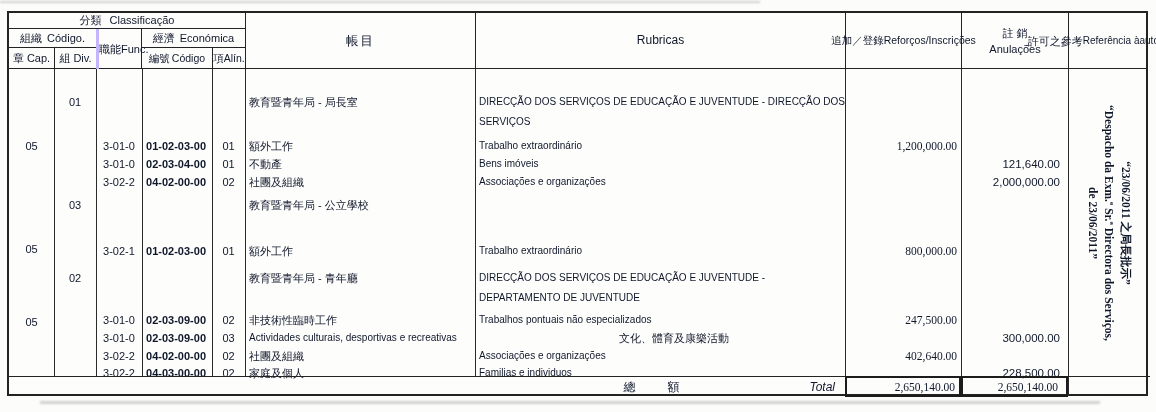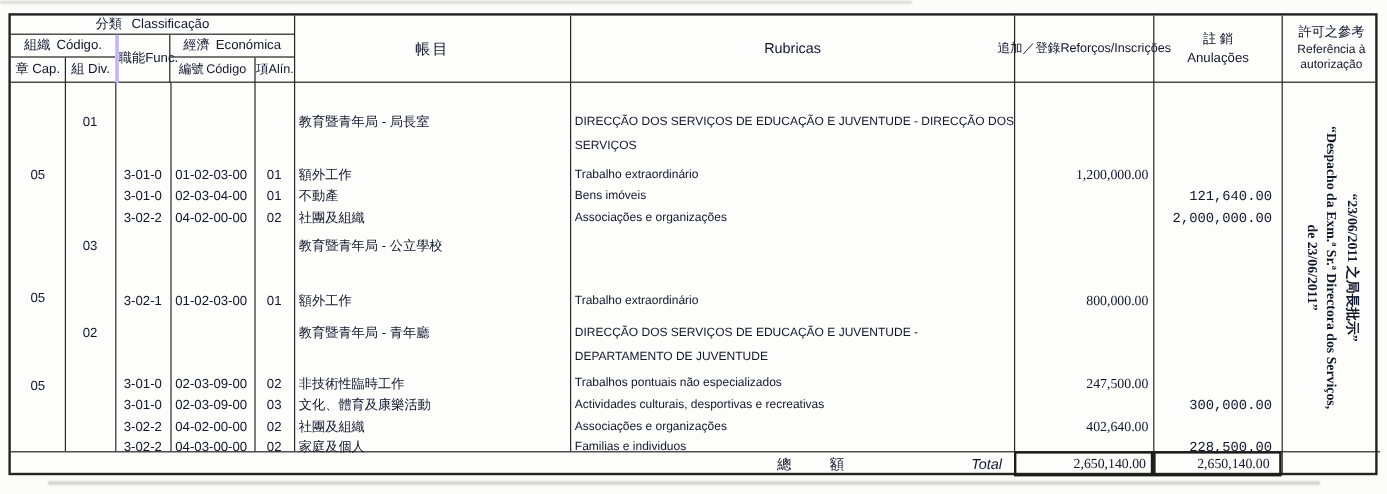--- a/index.html
+++ b/index.html
@@ -18,45 +18,45 @@
   .h-func {left:87px;top:16px;width:46px;height:40px;border-left:3px solid #c4b5fd;border-right:1px solid #232323;justify-content:flex-start;padding-top:1px;}
   .h-econ {left:133px;top:16px;width:103px;height:19px;border-bottom:1px solid #232323;gap:5px;}
   .h-cap  {left:0;top:35px;width:45px;height:21px;gap:3px;}
   .h-div  {left:45px;top:35px;width:42px;height:21px;border-left:1px solid #232323;gap:3px;}
   .h-cod  {left:133px;top:35px;width:70px;height:21px;gap:2px;font-size:10.5px;}
   .h-alin {left:203px;top:35px;width:33px;height:21px;border-left:1px solid #232323;font-size:10.5px;}
   .h-conta{left:236px;top:0;width:230px;height:56px;border-left:1px solid #232323;font-size:12.5px;letter-spacing:2px;}
   .h-rub  {left:466px;top:0;width:370px;height:56px;border-left:1px solid #232323;font-size:12px;}
   .h-refor{left:836px;top:0;width:116px;height:56px;border-left:1px solid #232323;font-size:10.5px;line-height:1.5;}
   .h-anul {left:952px;top:0;width:107px;height:56px;border-left:1px solid #232323;flex-direction:column;font-size:11px;line-height:1.5;}
-  .h-aut  {left:1059px;top:0;width:82px;height:56px;border-left:1px solid #232323;flex-direction:column;font-size:10px;line-height:1.35;}
+  .h-aut  {left:1059px;top:0;width:82px;height:56px;border-left:1px solid #232323;flex-direction:row;font-size:10px;line-height:1.35;}
   .h-aut .zh{font-size:11px;}
 
   .tbody{position:absolute;left:0;top:56px;width:1141px;height:327px;}
   .vl{position:absolute;top:0;width:1px;background:#2a2a2a;}
   .vl.short{height:307px;} .vl.full{height:327px;}
 
   .brow{position:absolute;left:0;width:1059px;display:flex;align-items:flex-start;font-size:11px;}
   .cell{box-sizing:border-box;flex:none;line-height:15px;}
   .c-cap {width:45px;text-align:center;margin-top:44px;}
   .c-div {width:42px;text-align:center;}
   .c-func{width:46px;text-align:center;}
-  .c-cod {width:70px;text-align:right;padding-right:6px;}
+  .c-cod {width:70px;text-align:right;padding-right:6px;font-weight:bold;}
   .c-alin{width:33px;text-align:center;}
   .c-conta{width:230px;padding-left:4px;text-align:left;}
   .c-rub {width:370px;padding-left:4px;text-align:left;font-size:10px;line-height:20px;margin-top:-3px;}
   .c-refor{width:116px;text-align:right;padding-right:4px;font-family:"Liberation Serif",serif;font-size:11.5px;}
-  .c-anul{width:107px;text-align:right;padding-right:8px;font-family:Liberation Mono, monospace;font-size:11.5px;}
+  .c-anul{width:107px;text-align:right;padding-right:8px;font-family:Liberation Sans, sans-serif;font-size:11.5px;}
   .r1{top:26px;} .r2{top:70px;} .r3{top:88px;} .r4{top:106px;}
   .r5{top:129px;} .r6{top:175px;} .r7{top:202px;}
   .r8{top:244px;} .r9{top:262px;} .r10{top:280px;} .r11{top:297px;}
 
   .totalrow{position:absolute;left:0;top:307px;width:1141px;height:20px;border-top:1px solid #232323;box-sizing:border-box;}
   .t-merged{position:absolute;left:0;top:0;width:836px;height:20px;display:flex;align-items:center;justify-content:flex-end;box-sizing:border-box;padding-right:10px;}
-  .t-zh{font-size:12px;letter-spacing:10px;margin-right:96px;}
+  .t-zh{font-size:12px;letter-spacing:10px;margin-right:120px;}
   .t-pt{font-style:italic;font-size:12px;}
   .t-box{position:absolute;top:-1px;height:21px;border:2px solid #1c1c1c;box-sizing:border-box;
          display:flex;align-items:center;justify-content:flex-end;
          font-family:"Liberation Serif",serif;font-size:11.5px;}
   .t-refor{left:836px;width:116px;padding-right:4px;}
   .t-anul{left:952px;width:107px;padding-right:8px;}
 
   .authcell{position:absolute;left:1059px;top:0;width:82px;height:307px;overflow:visible;}
   .authrot{position:absolute;left:50%;top:50%;width:330px;
            transform:translate(-50%,-50%) rotate(90deg);
@@ -223,22 +223,22 @@
         <span class="cell c-rub">Trabalhos pontuais não especializados</span>
         <span class="cell c-refor">247,500.00</span>
         <span class="cell c-anul"></span>
       </div>
       <div class="brow r9">
         <span class="cell c-cap"></span>
         <span class="cell c-div"></span>
         <span class="cell c-func">3-01-0</span>
         <span class="cell c-cod">02-03-09-00</span>
         <span class="cell c-alin">03</span>
+        <span class="cell c-rub">Actividades culturais, desportivas e recreativas</span>
         <span class="cell c-conta">文化、體育及康樂活動</span>
-        <span class="cell c-rub">Actividades culturais, desportivas e recreativas</span>
         <span class="cell c-refor"></span>
         <span class="cell c-anul">300,000.00</span>
       </div>
       <div class="brow r10">
         <span class="cell c-cap"></span>
         <span class="cell c-div"></span>
         <span class="cell c-func">3-02-2</span>
         <span class="cell c-cod">04-02-00-00</span>
         <span class="cell c-alin">02</span>
         <span class="cell c-conta">社團及組織</span>

